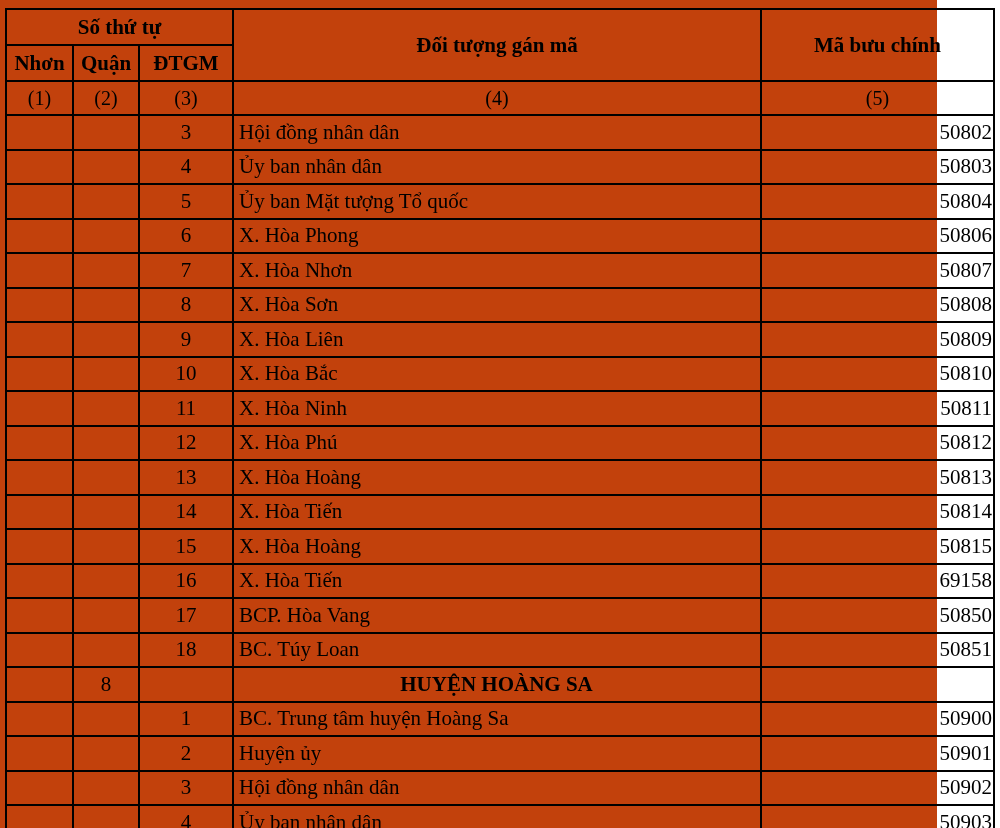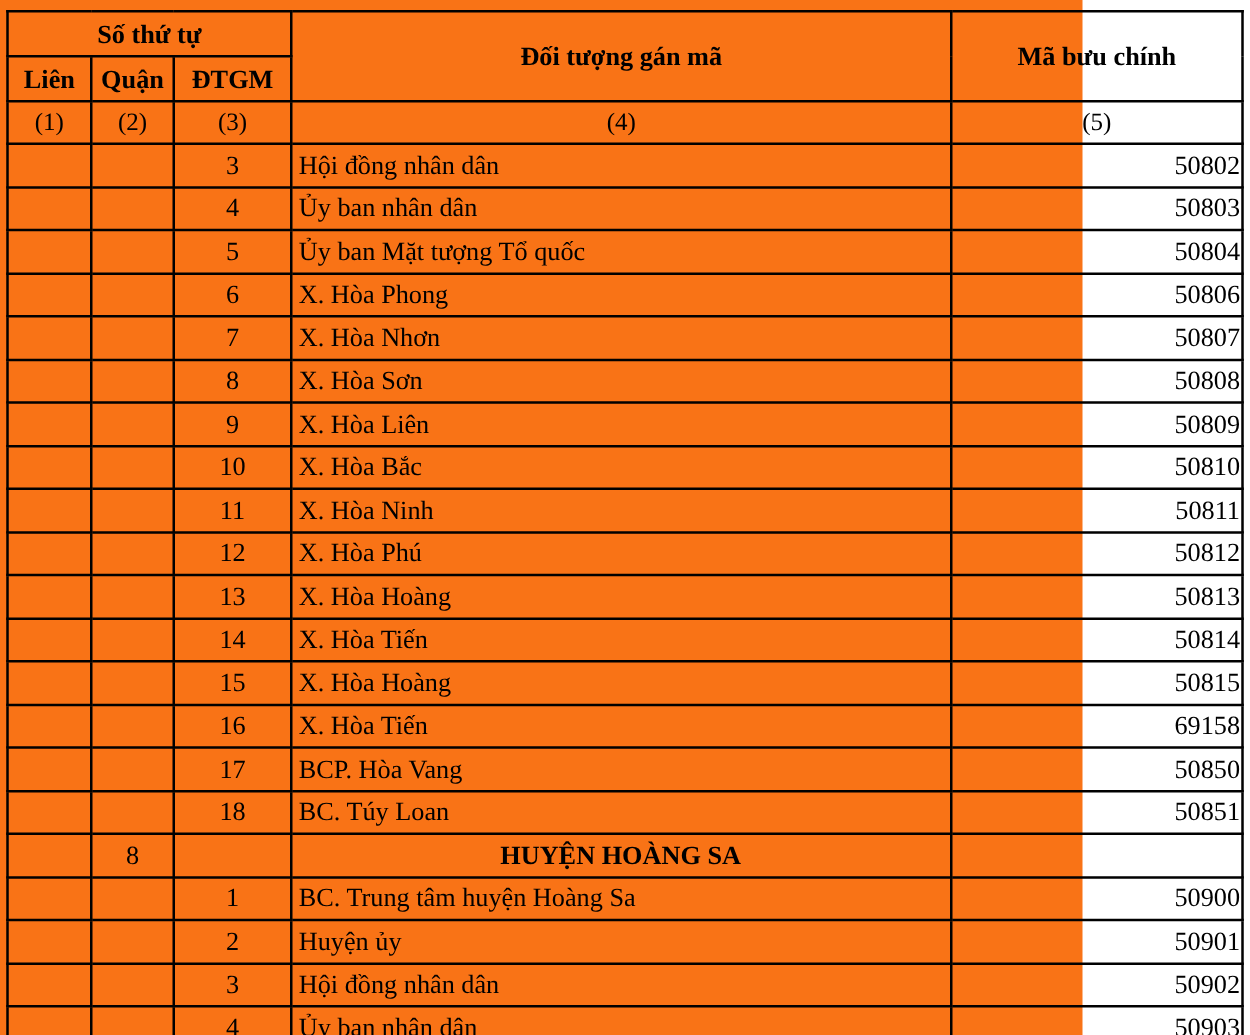--- a/index.html
+++ b/index.html
@@ -6,23 +6,23 @@
     margin: 0;
     padding: 0;
     background: #ffffff;
     width: 1000px;
     height: 828px;
     font-family: "Liberation Serif", "DejaVu Serif", serif;
     color: #000000;
   }
   .page {
     position: relative;
-    width: 866px;
+    width: 937px;
     height: 828px;
-    background: #f97316;
+    background: #c2410c;
   }
   table.postal {
     position: absolute;
     left: 5px;
     top: 8px;
     width: 988px;
     border-collapse: collapse;
     table-layout: fixed;
   }
   table.postal th,
@@ -72,21 +72,21 @@
       <col style="width:528px">
       <col style="width:233px">
     </colgroup>
     <thead>
       <tr class="group-row">
         <th colspan="3">Số thứ tự</th>
         <th rowspan="2">Đối tượng gán mã</th>
         <th rowspan="2">Mã bưu chính</th>
       </tr>
       <tr class="sub-row">
-        <th>Liên</th>
+        <th>Nhơn</th>
         <th>Quận</th>
         <th>ĐTGM</th>
       </tr>
       <tr class="index-row">
         <td>(1)</td>
         <td>(2)</td>
         <td>(3)</td>
         <td>(4)</td>
         <td>(5)</td>
       </tr>

